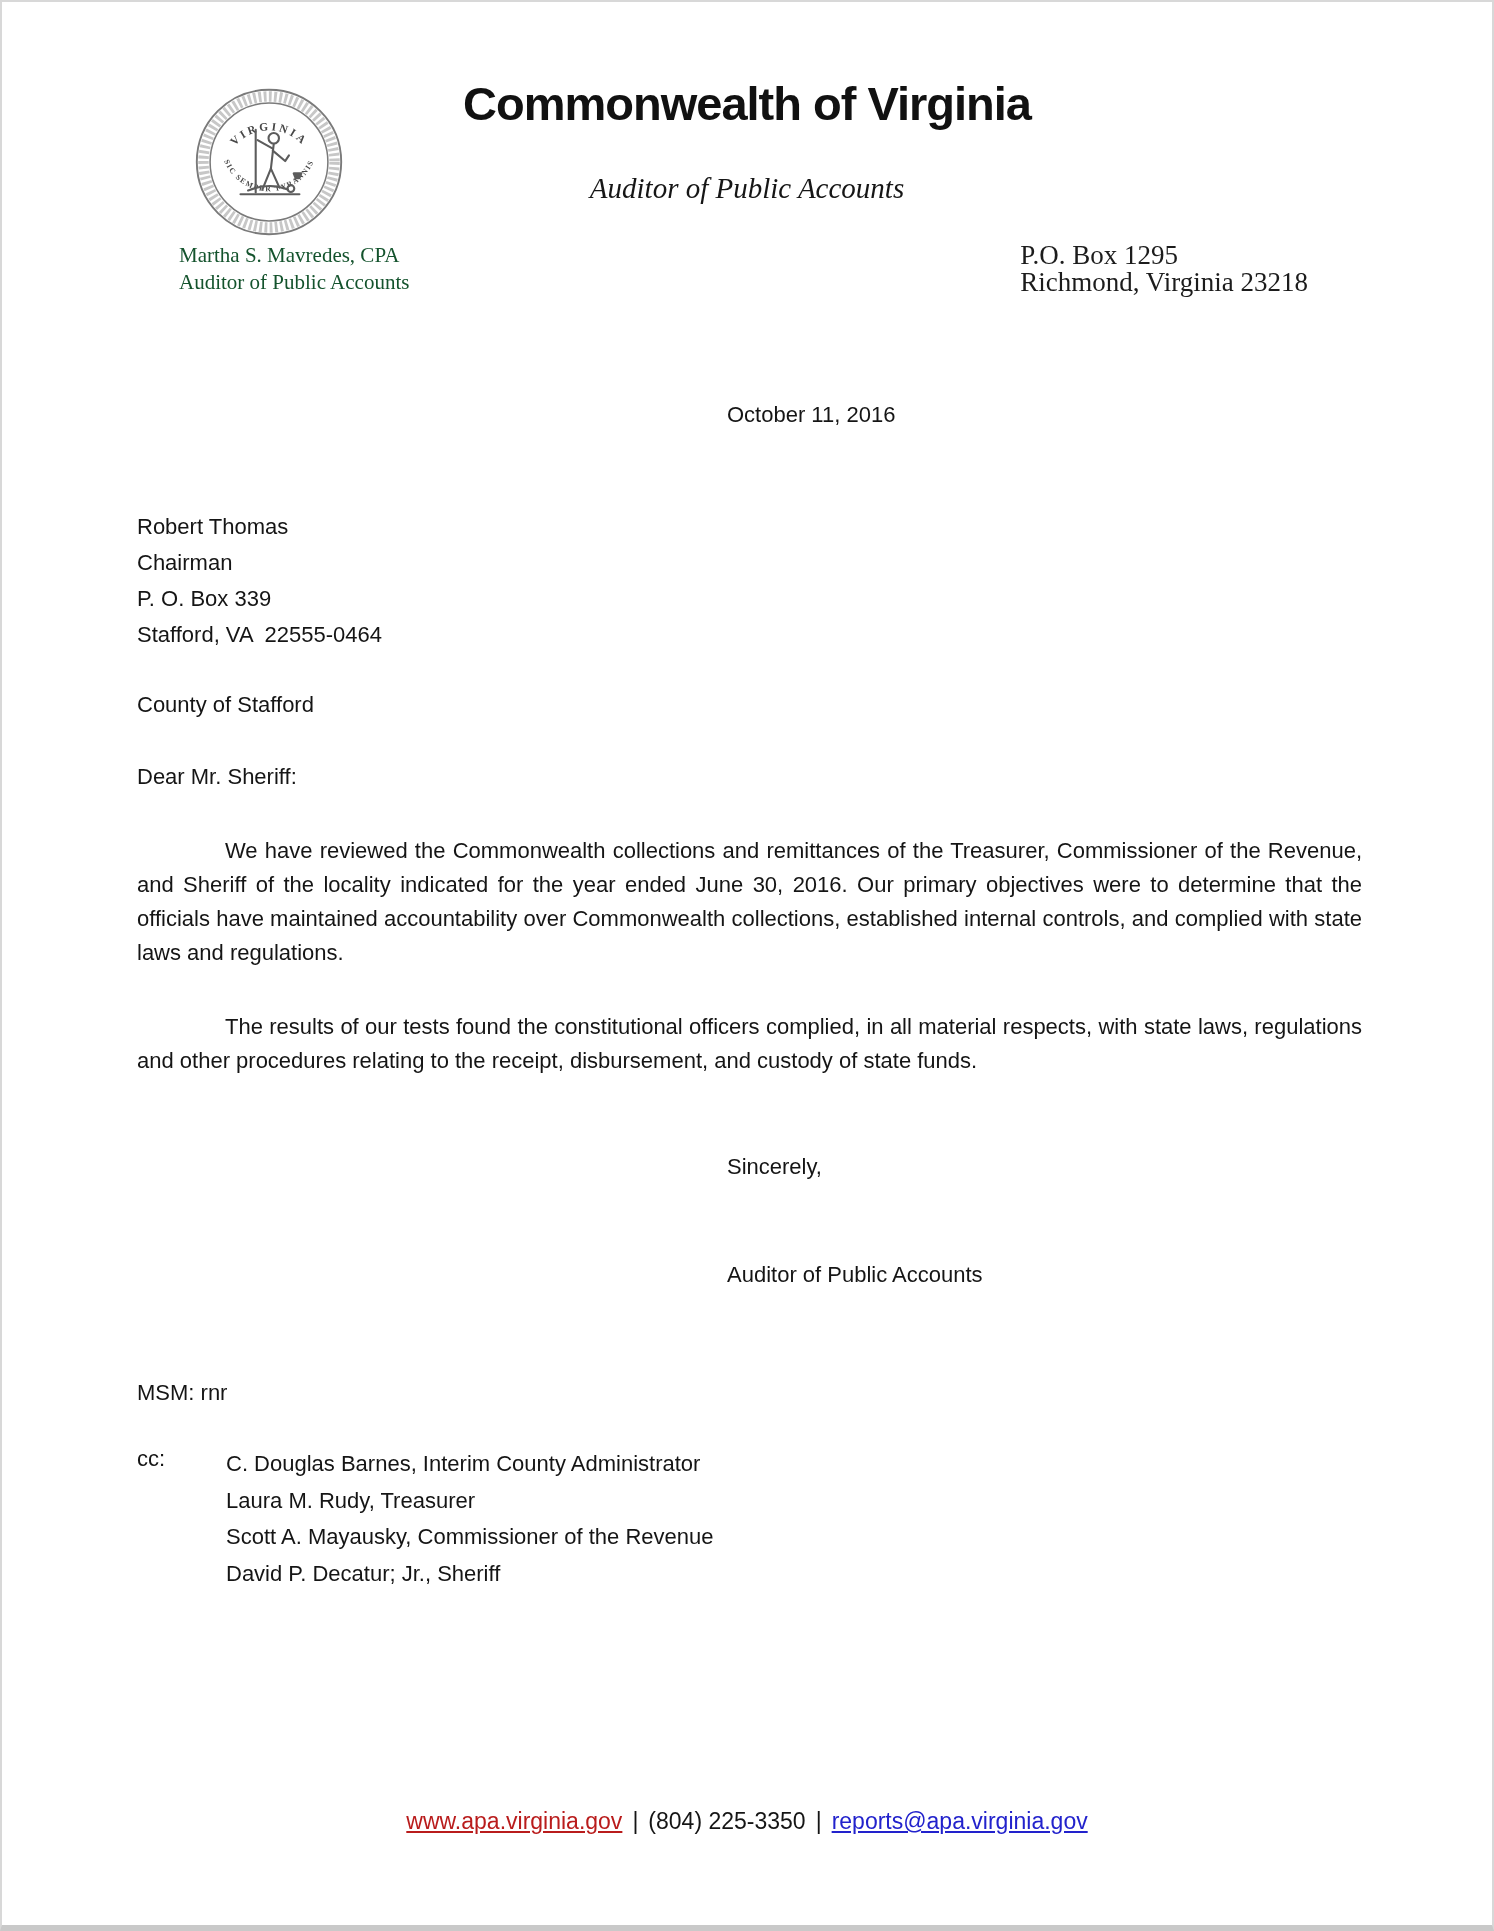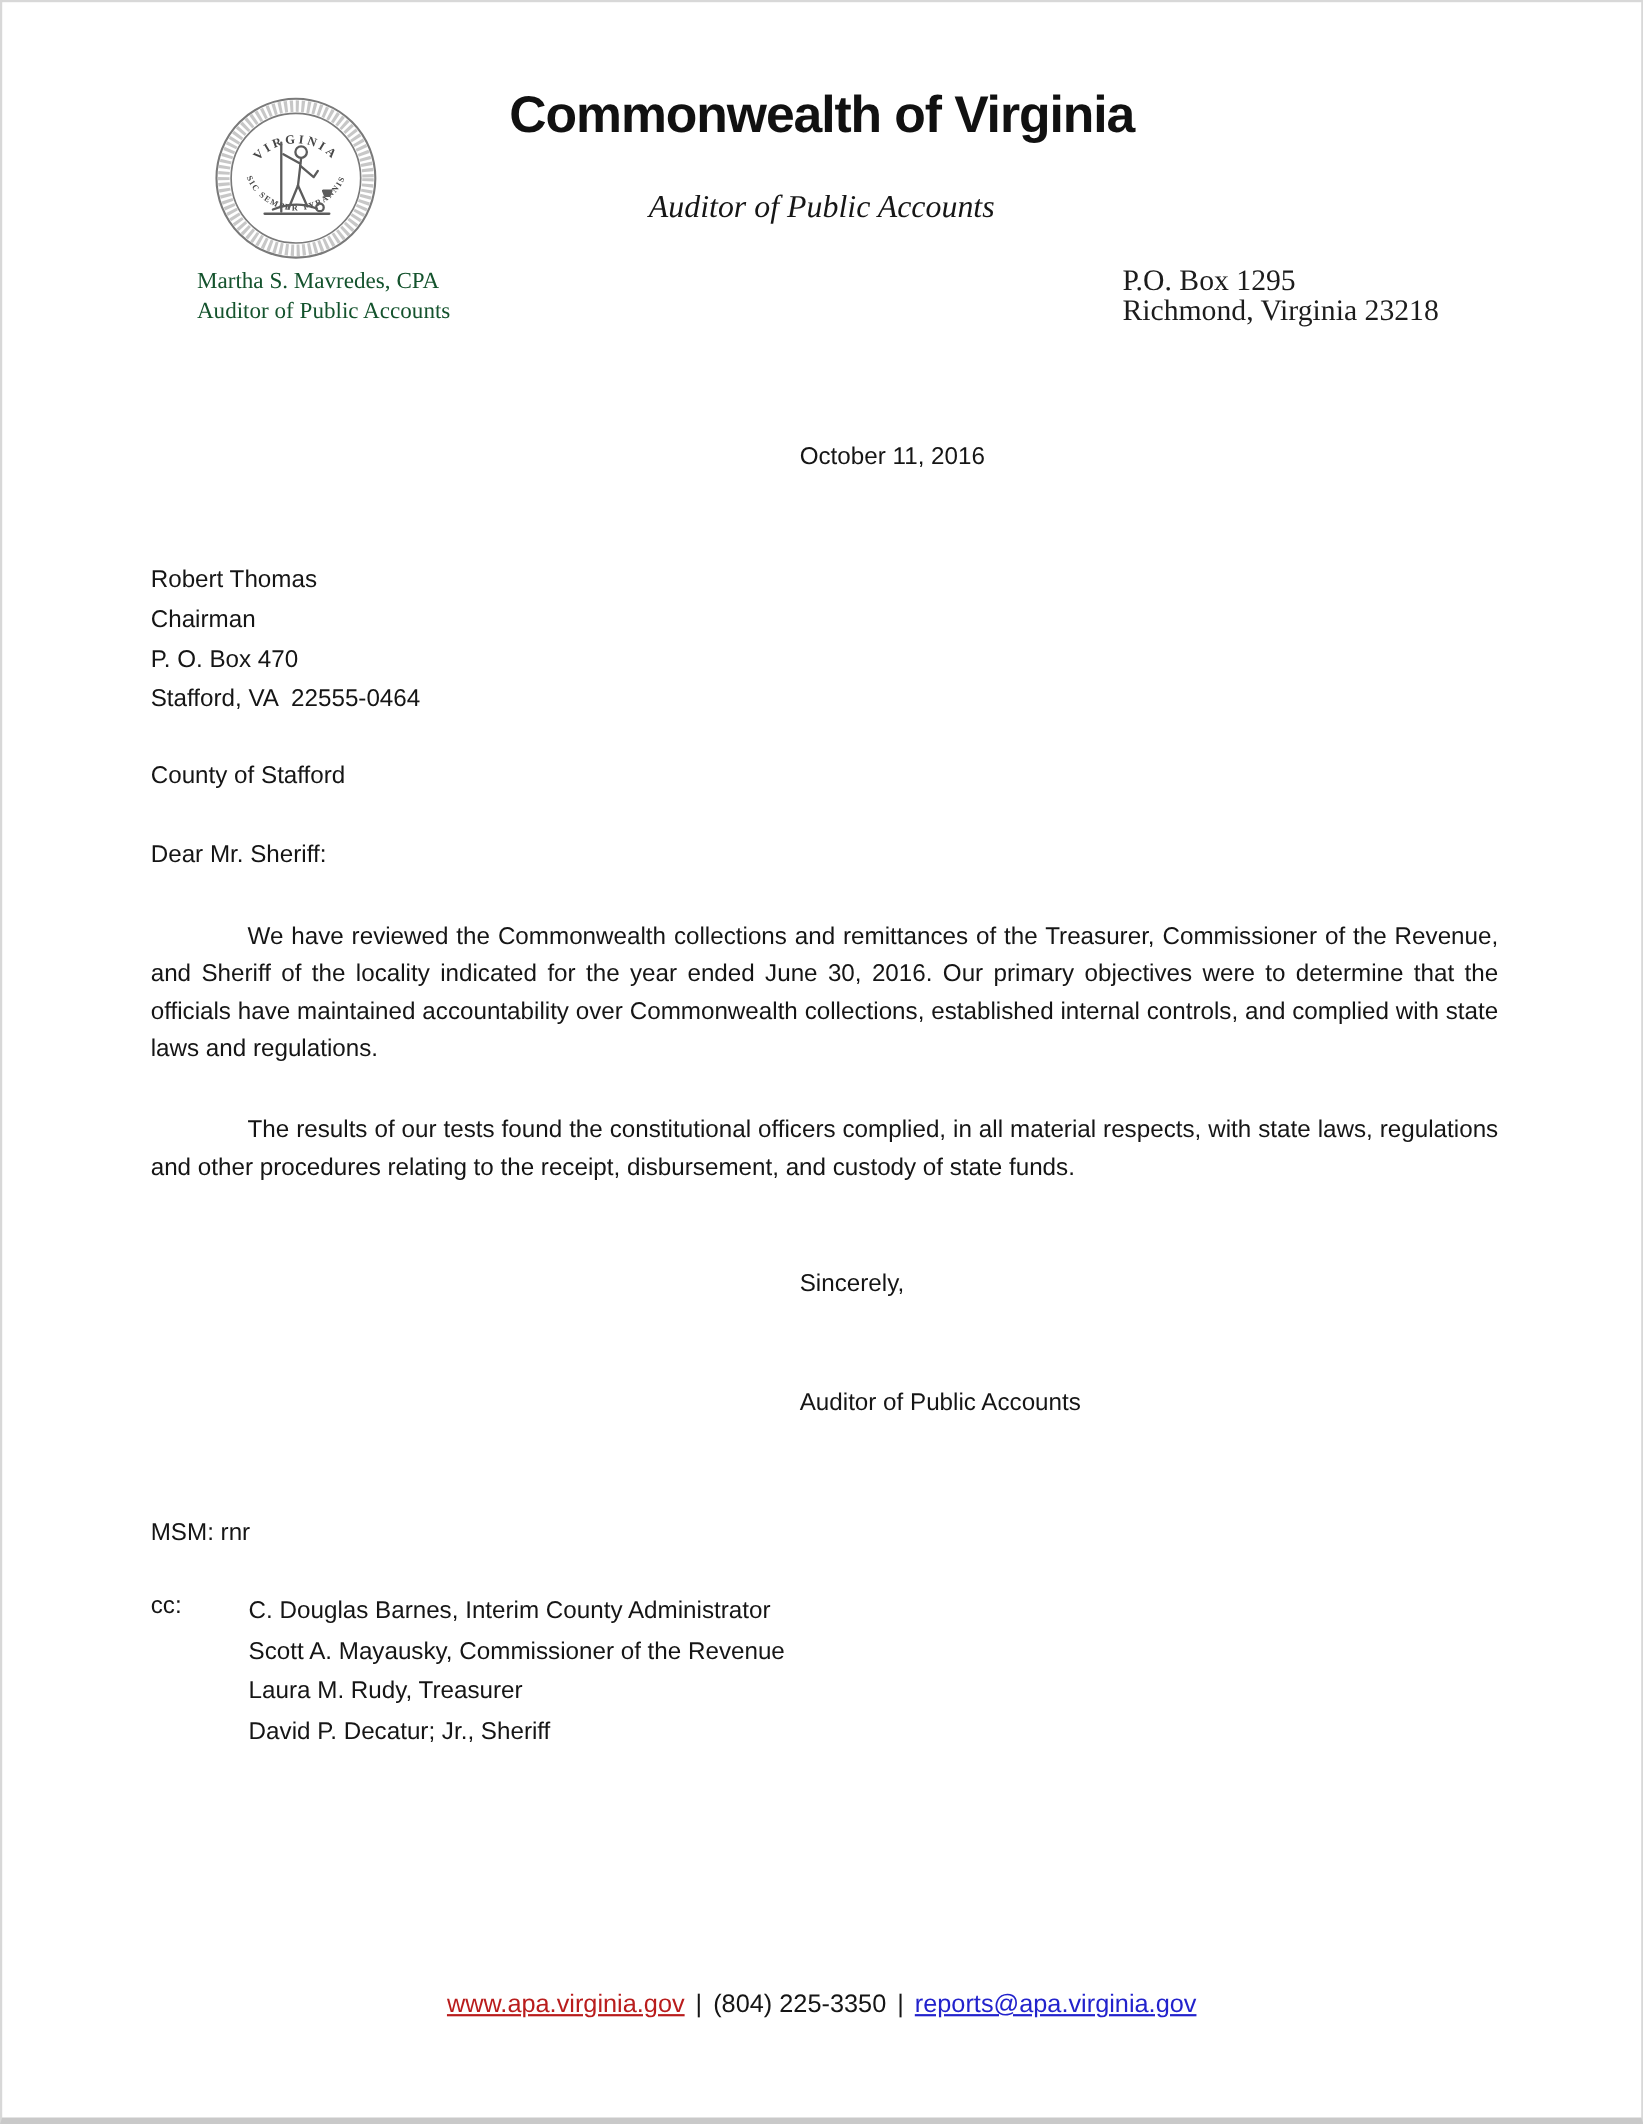--- a/index.html
+++ b/index.html
@@ -117,39 +117,39 @@
   <div class="lh-right">
     <div>P.O. Box 1295</div>
     <div>Richmond, Virginia 23218</div>
   </div>
 
   <div class="txt date-line">October 11, 2016</div>
 
   <div class="txt recipient">
     <div>Robert Thomas</div>
     <div>Chairman</div>
-    <div>P. O. Box 470</div>
+    <div>P. O. Box 339</div>
     <div>Stafford, VA  22555-0464</div>
   </div>
 
   <div class="txt locality">County of Stafford</div>
   <div class="txt salutation">Dear Mr. Sheriff:</div>
 
   <div class="txt para p1">We have reviewed the Commonwealth collections and remittances of the Treasurer, Commissioner of the Revenue, and Sheriff of the locality indicated for the year ended June 30, 2016. Our primary objectives were to determine that the officials have maintained accountability over Commonwealth collections, established internal controls, and complied with state laws and regulations.</div>
   <div class="txt para p2">The results of our tests found the constitutional officers complied, in all material respects, with state laws, regulations and other procedures relating to the receipt, disbursement, and custody of state funds.</div>
 
   <div class="txt valediction">Sincerely,</div>
   <div class="txt signer-title">Auditor of Public Accounts</div>
 
   <div class="txt ref-initials">MSM: rnr</div>
   <div class="txt cc-label">cc:</div>
   <div class="txt cc-names">
     <div>C. Douglas Barnes, Interim County Administrator</div>
+    <div>Laura M. Rudy, Treasurer</div>
     <div>Scott A. Mayausky, Commissioner of the Revenue</div>
-    <div>Laura M. Rudy, Treasurer</div>
     <div>David P. Decatur; Jr., Sheriff</div>
   </div>
 
   <div class="footer">
     <a style="text-decoration: underline; color: #b91c1c;">www.apa.virginia.gov</a><span class="sep">|</span><span>(804) 225-3350</span><span class="sep">|</span><a style="text-decoration: underline; color: rgb(34, 34, 204);">reports@apa.virginia.gov</a>
   </div>
 
 </div>
 
 </body></html>

